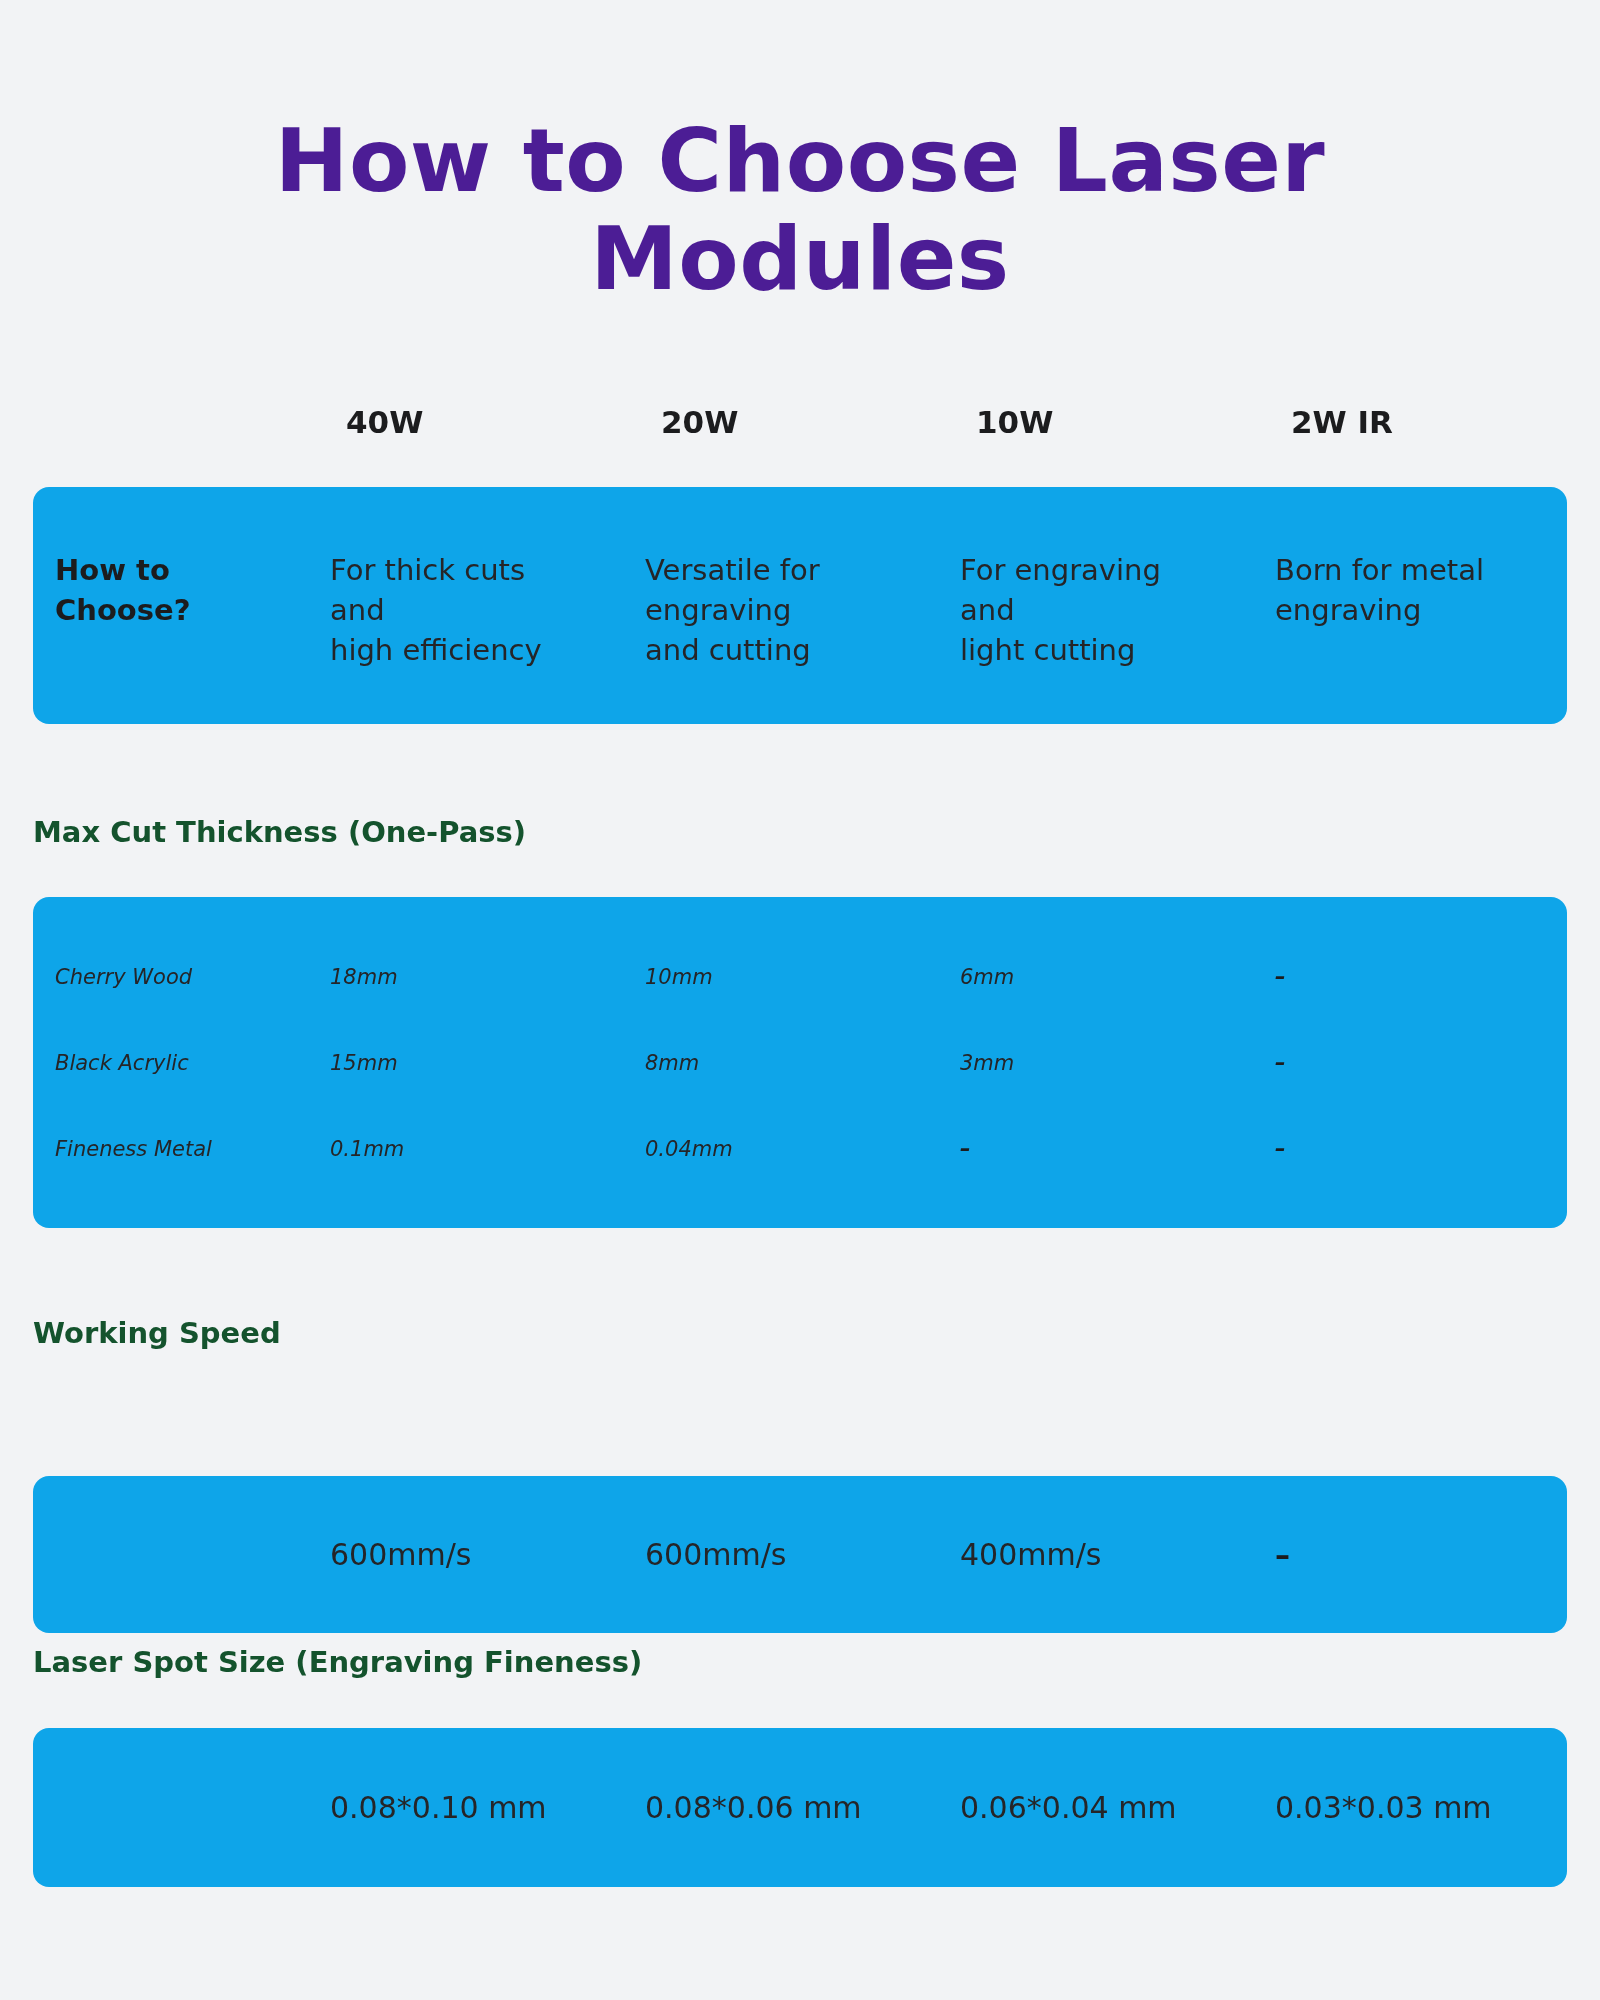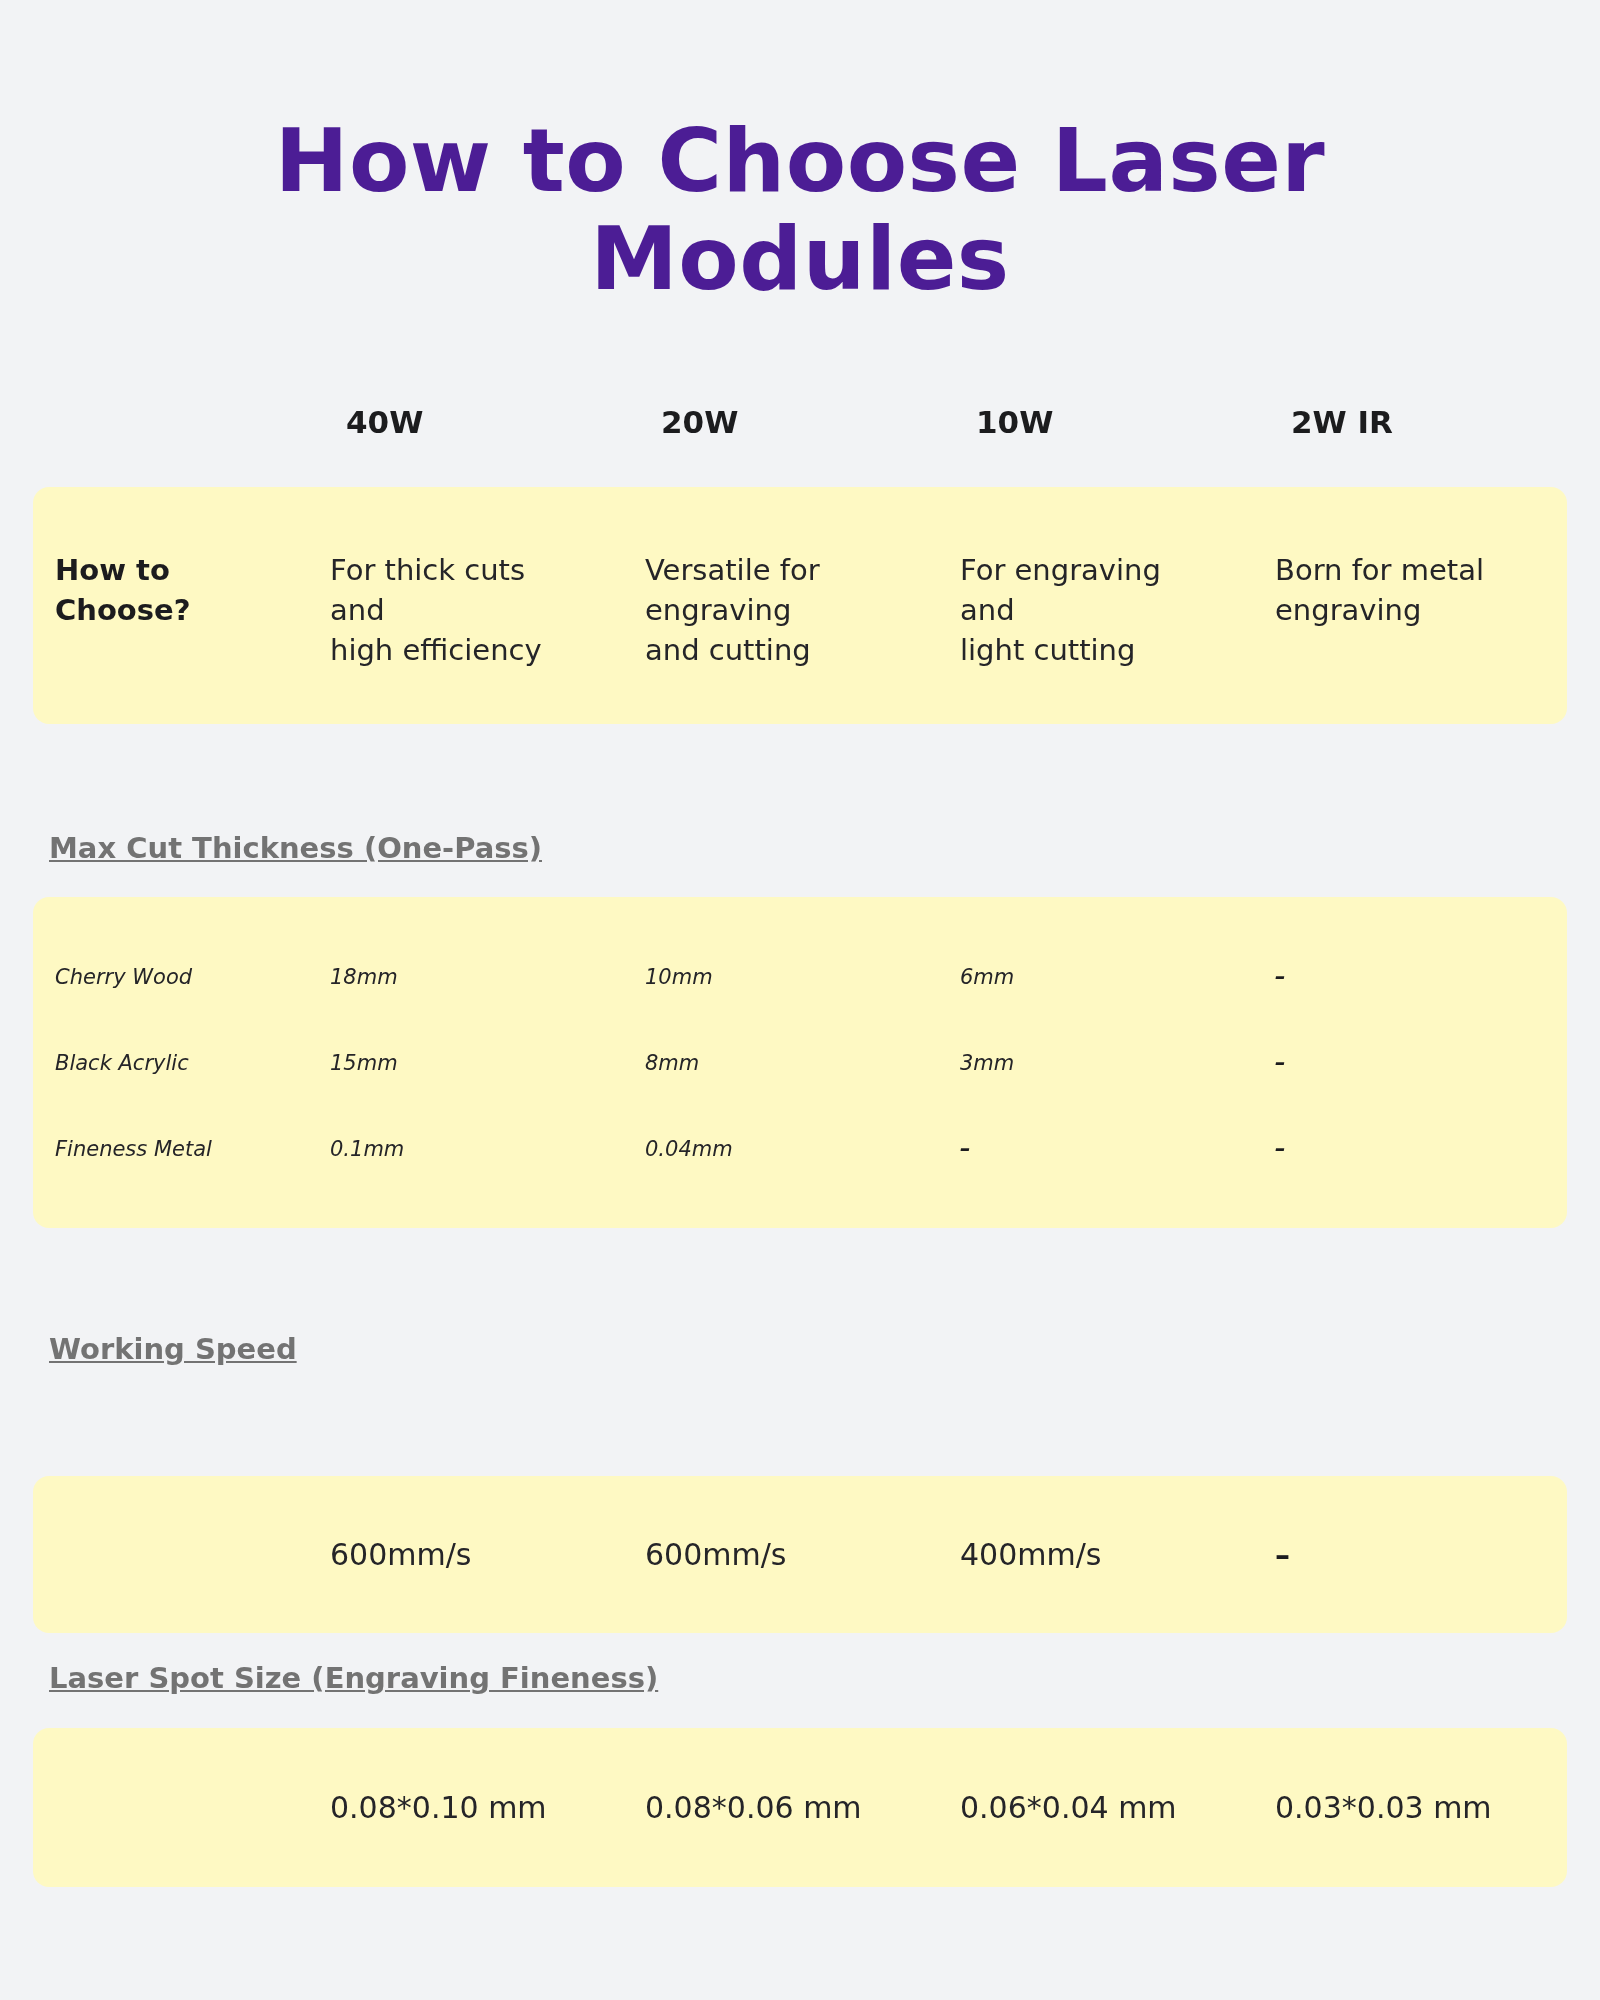--- a/index.html
+++ b/index.html
@@ -21,21 +21,21 @@
   .cols{
     display:grid;
     grid-template-columns:275px 315px 315px 315px 1fr;
   }
   .header-row{
     position:absolute;top:402px;left:71px;right:33px;
     font-size:31px;line-height:40px;font-weight:700;color:#1c1c1e;
   }
   .card{
     position:absolute;left:33px;right:33px;
-    background:#fef9c3;border-radius:16px;
+    background:#0ea5e9;border-radius:16px;
     box-sizing:border-box;
   }
   .card-choose{
     top:487px;height:237px;
     padding:63px 0 0 22px;
     font-size:29px;line-height:40px;
   }
   .ml{white-space:pre-line;}
   .bold{font-weight:700;color:#1c1c1e;}
   .card-maxcut{
@@ -50,24 +50,23 @@
     font-size:30px;line-height:40px;
     align-items:center;align-content:center;
   }
   .card-spot{
     top:1728px;height:159px;
     padding-left:22px;
     font-size:30px;line-height:40px;
     align-items:center;align-content:center;
   }
   .section-heading{
-    position:absolute;left:33px;margin:16px;
+    position:absolute;left:33px;margin:0;
     font-size:29px;line-height:40px;font-weight:700;
-    color:#737373;
-    text-decoration:underline;
+    color:#14532d;
   }
   .h-maxcut{top:812px;}
   .h-speed{top:1313px;}
   .h-spot{top:1642px;}
   .dash{font-weight:700;color:#1c1c1e;}
   .cell{min-height:1px;}
 </style>
 </head>
 <body>
 

